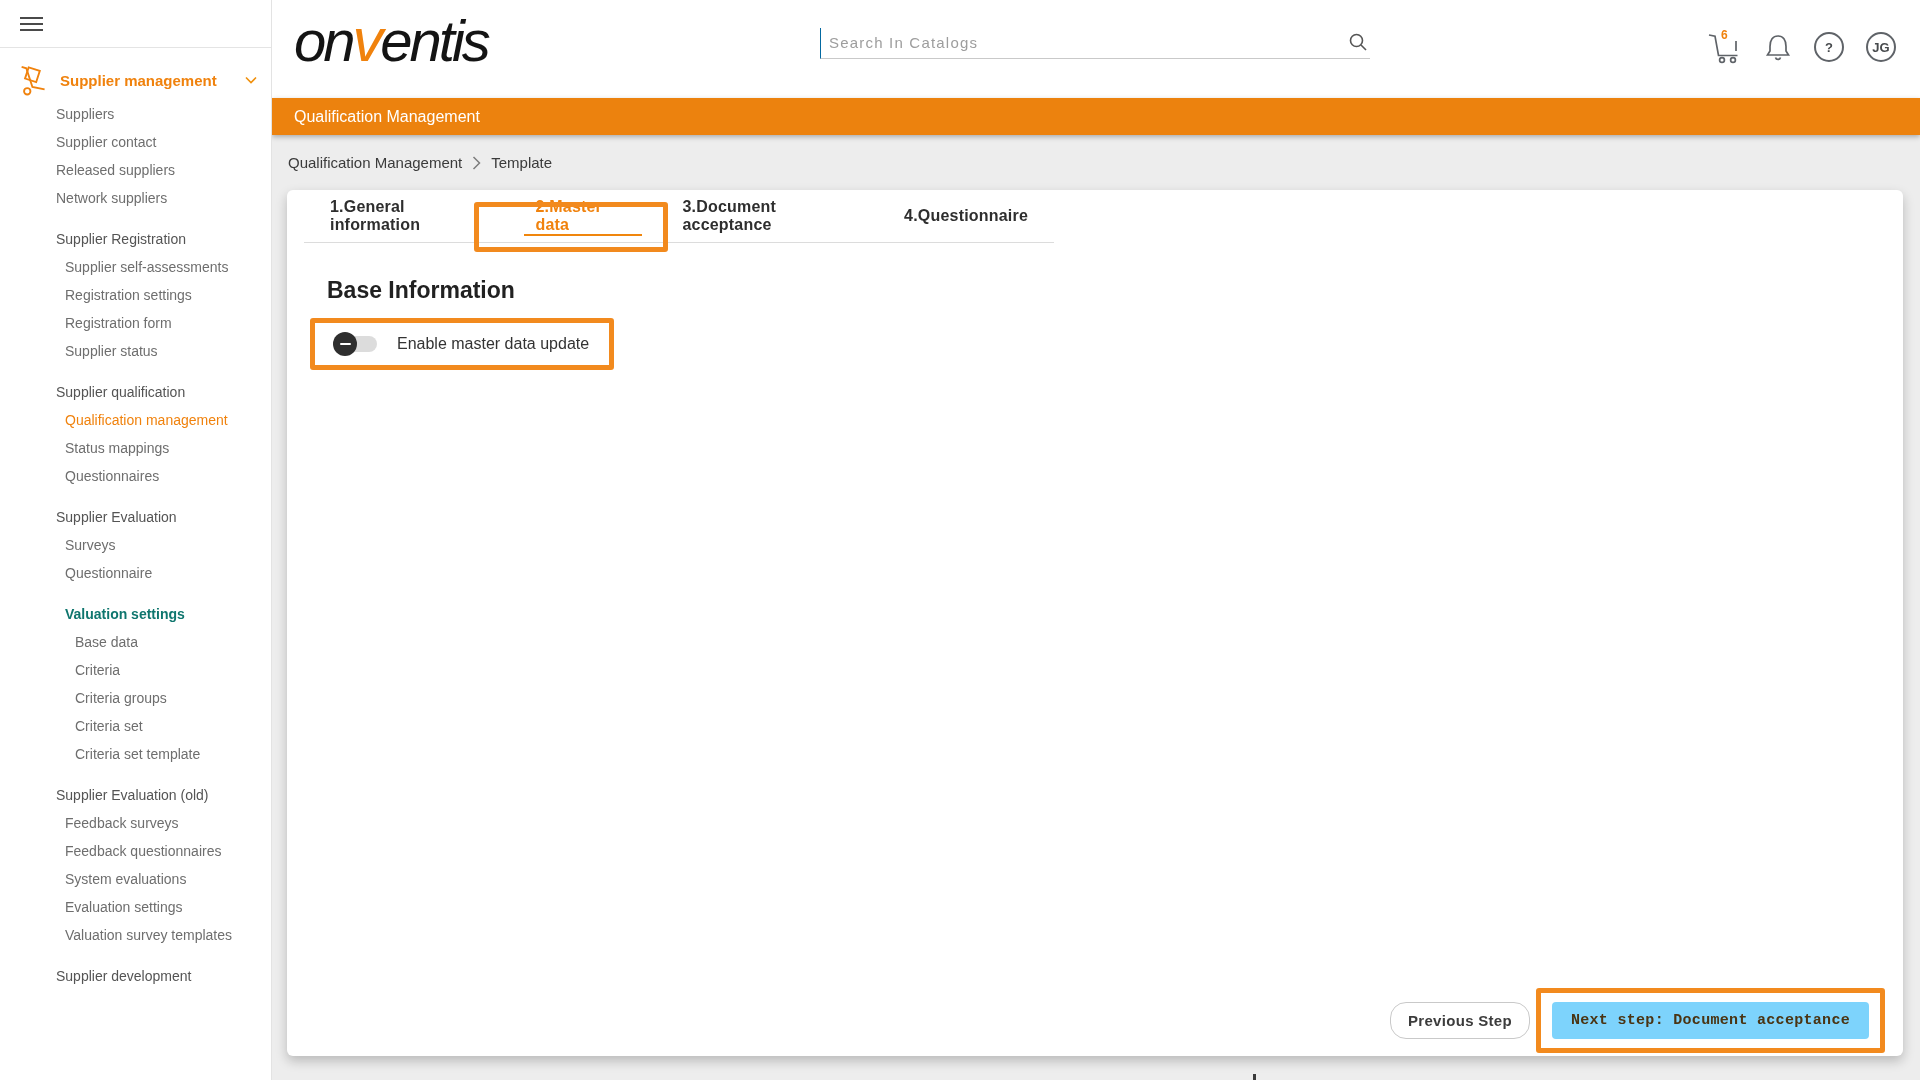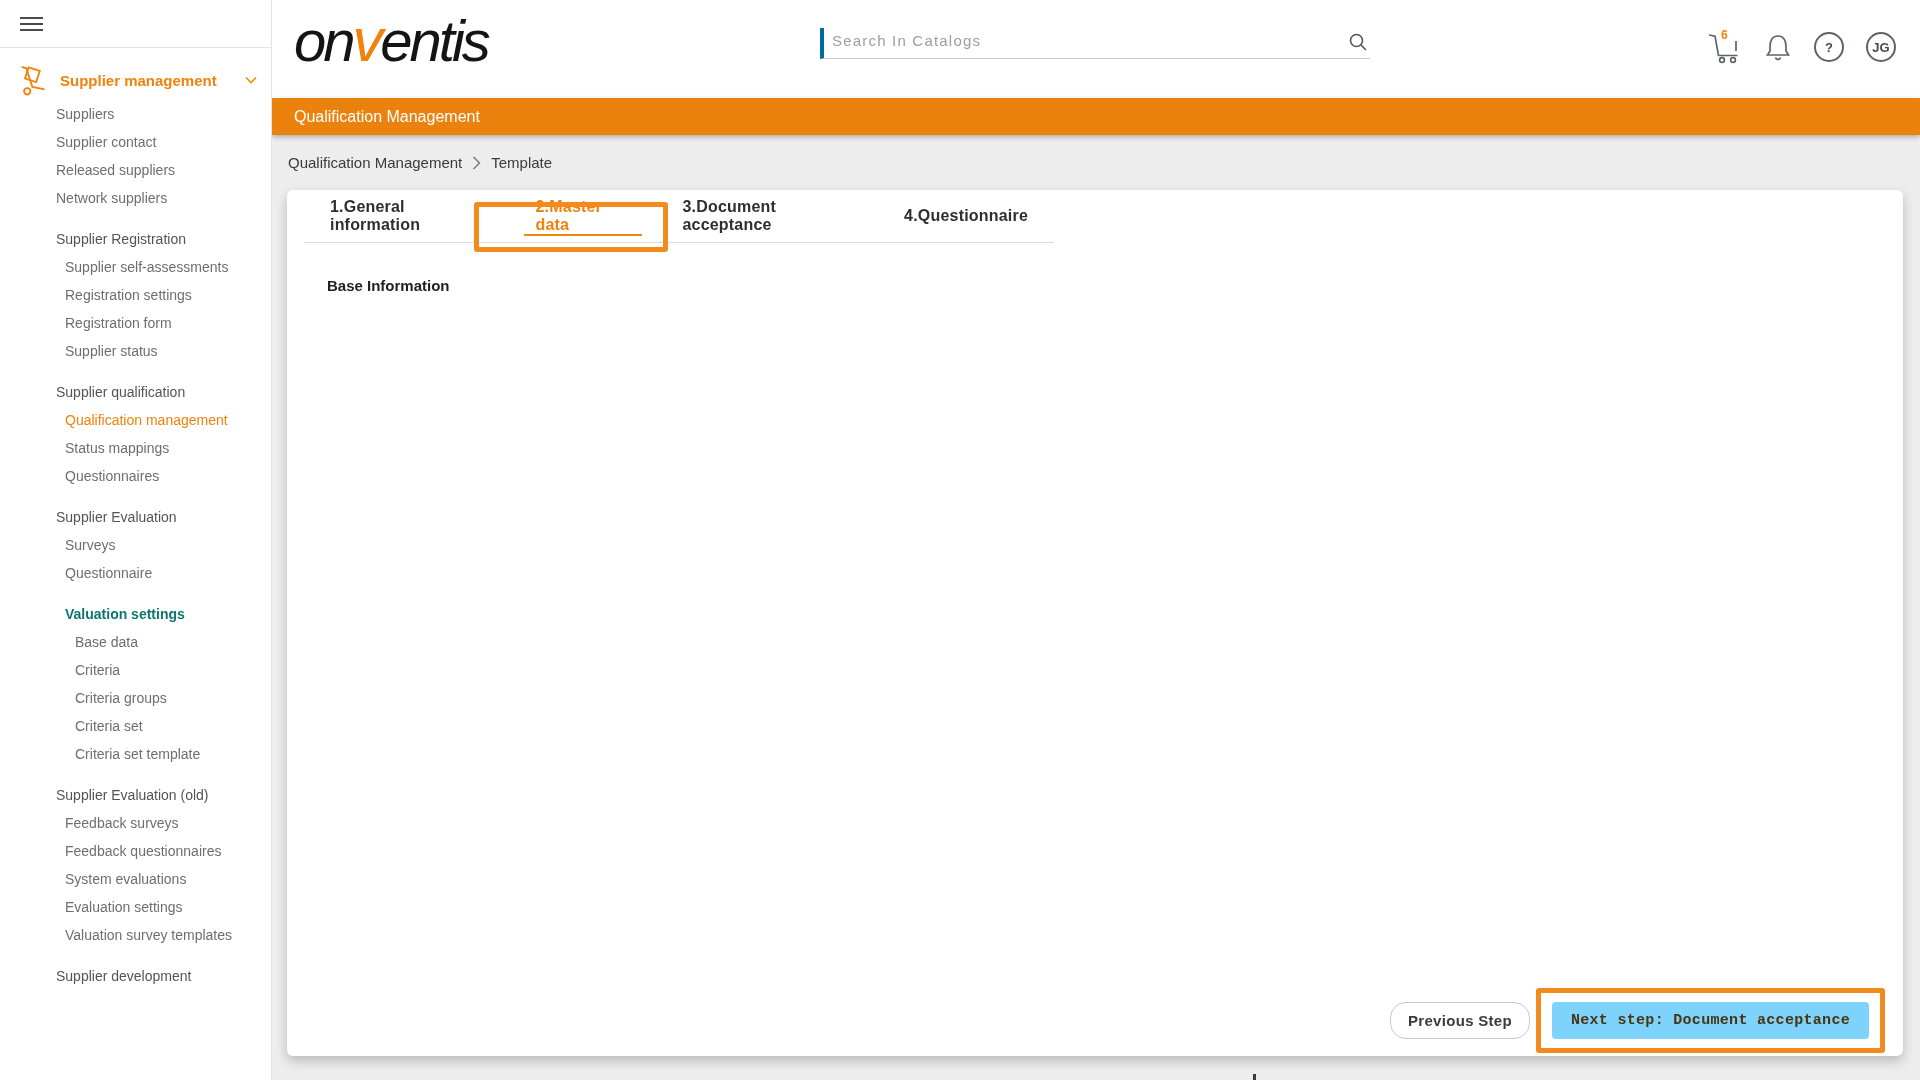--- a/index.html
+++ b/index.html
@@ -23,22 +23,22 @@
   .nav-item-c { padding-left:75px; }
   .nav-active { color:#f0820d; }
 
   
   .main { margin-left:272px; position:relative; height:1080px; }
 
   .topbar { height:98px; background:#fff; position:relative; }
   .logo { position:absolute; left:22px; top:4px; font-style:italic; font-weight:normal;
           font-size:58px; letter-spacing:-3px; color:#141414; cursor:pointer; }
   .logo .accent { color:#f0820d; font-size:1.06em; }
-  .searchbox { position:absolute; left:548px; top:28px; width:550px; display:flex; align-items:flex-start;
-               border-bottom:1px solid #c9c9c9; border-left:4px solid #0369a1; padding:4px 2px 6px 8px; }
+  .searchbox { position:absolute; left:548px; top:28px; width:550px; display:flex; align-items:center;
+               border-bottom:1px solid #c9c9c9; border-left:1px solid #0369a1; padding:4px 2px 6px 8px; }
   .searchbox input { border:none; outline:none; flex:1; font-size:15px; letter-spacing:1.2px; color:#444;
                      font-family:"Liberation Sans", sans-serif; background:transparent; }
   .searchbox input::placeholder { color:#9d9d9d; }
   .search-glyph { cursor:pointer; margin-left:8px; }
   .top-icons { position:absolute; right:24px; top:30px; display:flex; align-items:center; gap:22px; }
   .icon-btn { cursor:pointer; position:relative; display:flex; align-items:center; justify-content:center; }
   .circle-btn { width:30px; height:30px; border:2px solid #5f6368; border-radius:50%;
                 font-size:13px; font-weight:bold; color:#474a4d; }
   .cart-badge { position:absolute; top:-2px; left:15px; color:#f0820d; font-size:12px; font-weight:bold; }
 
@@ -53,21 +53,21 @@
           box-shadow:0 5px 12px rgba(0,0,0,.22); }
 
   .tabs { display:flex; margin-left:17px; width:750px; height:53px; border-bottom:1px solid #dcdcdc; }
   .tab { position:relative; display:flex; align-items:center; padding:0 26px; font-size:16px;
          font-weight:bold; color:#2e2e2e; letter-spacing:.2px; cursor:pointer; }
   .tab-active { color:#f0820d; }
   .tab-underline { position:absolute; left:14px; right:14px; bottom:6px; height:2px; background:#f0860d; }
   .annotation { border:5px solid #f28a1e; border-radius:3px; position:absolute; pointer-events:none; }
   .tab-annotation { left:-36px; right:-12px; top:12px; bottom:-10px; }
 
-  .section-title { margin:34px 0 0 40px; font-size:15px; font-weight:bold; color:#212121; }
+  .section-title { margin:34px 0 0 40px; font-size:23px; font-weight:bold; color:#212121; }
 
   .toggle-annotation { position:static; display:inline-flex; align-items:center; gap:20px;
                        margin:14px 0 0 23px; padding:12px 20px; pointer-events:auto; }
   .toggle { position:relative; width:42px; height:16px; background:#dcdcdc; border-radius:8px; cursor:pointer; }
   .toggle-knob { position:absolute; left:-2px; top:-4px; width:24px; height:24px; border-radius:50%;
                  background:#2e2e2e; display:flex; align-items:center; justify-content:center; }
   .toggle-dash { width:11px; height:2px; background:#fff; border-radius:1px; }
   .toggle-label { font-size:16px; color:#333; }
 
   .card-footer { position:absolute; right:18px; bottom:3px; display:flex; align-items:center; gap:6px; }
@@ -203,20 +203,28 @@
         <span>2.Master data</span>
         <div class="tab-underline"></div>
         <div class="annotation tab-annotation"></div>
       </div>
       <div class="tab">3.Document acceptance</div>
       <div class="tab">4.Questionnaire</div>
     </div>
 
     <h2 class="section-title">Base Information</h2>
 
+    <div class="annotation toggle-annotation">
+      <div class="toggle">
+        <div class="toggle-knob">
+          <span class="toggle-dash"></span>
+        </div>
+      </div>
+      <span class="toggle-label">Enable master data update</span>
+    </div>
 
     <div class="card-footer">
       <button class="btn-secondary">Previous Step</button>
       <div class="annotation next-annotation">
         <button class="btn-primary">Next step: Document acceptance</button>
       </div>
     </div>
 
   </div>
 </div>

